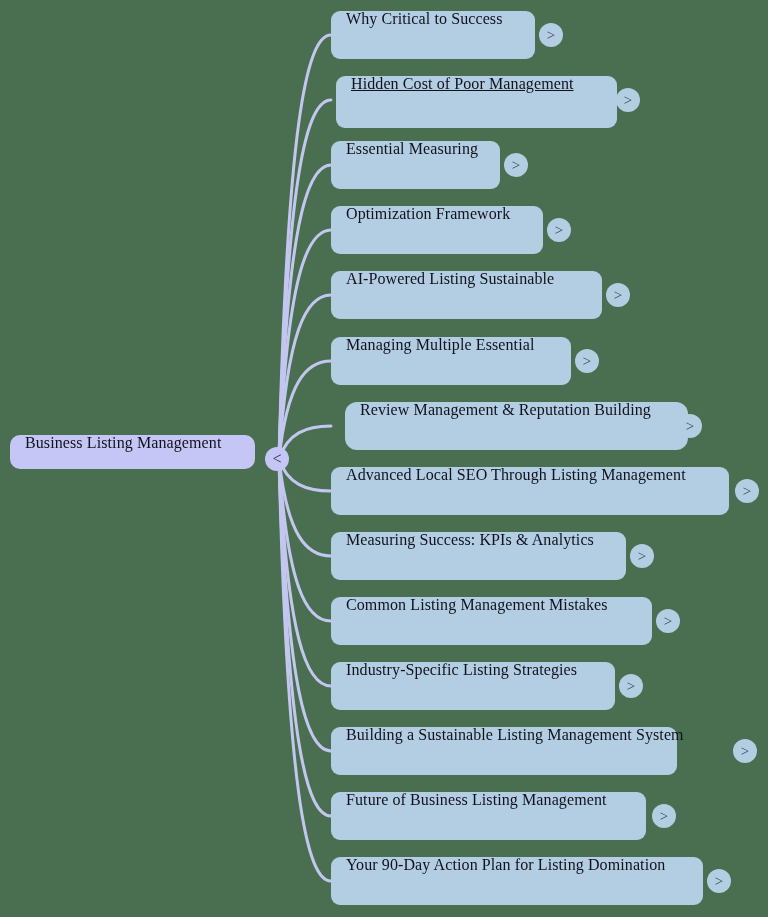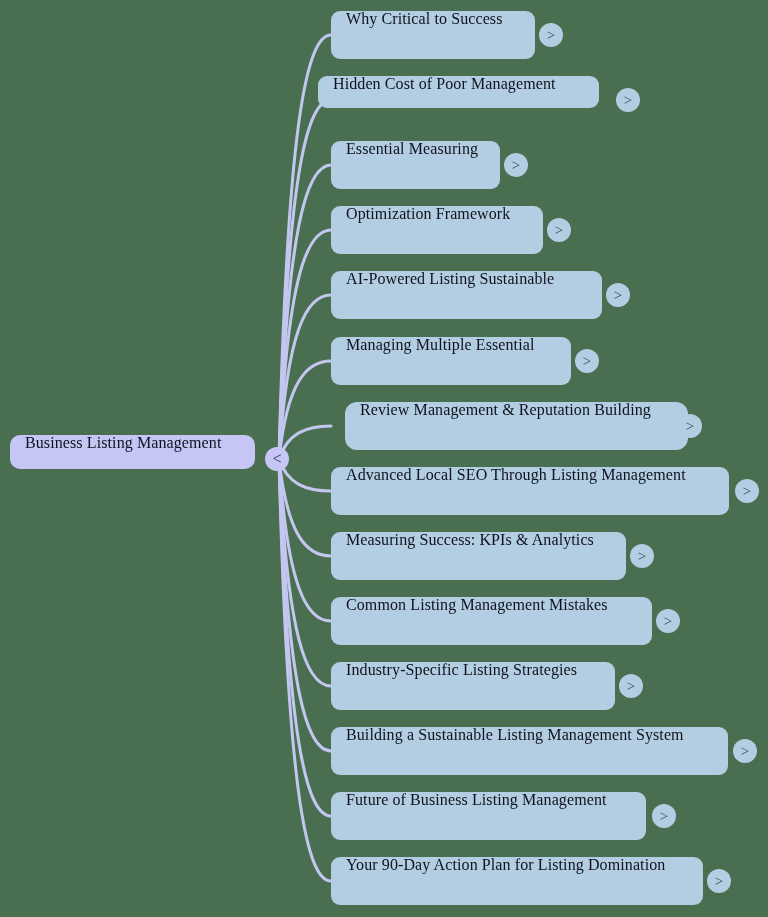--- a/index.html
+++ b/index.html
@@ -89,21 +89,21 @@
 
   <div id="nodes">
       <div class="node node-root" style="left: 10px; top: 435px; width: 245px; height: 34px;">
         <span>Business Listing Management</span>
       </div>
       <div class="marker marker-collapse" style="left: 265px; top: 447px;">&lt;</div>
       <div class="node node-child" style="left: 331px; top: 11px; width: 204px; height: 48px;">
         <span>Why Critical to Success</span>
       </div>
       <div class="marker marker-expand" style="left: 539px; top: 23px;">&gt;</div>
-      <div class="node node-child" style="left: 318px; top: 76px; width: 281px; height: 32px;">
+      <div class="node node-child" style="left: 336px; top: 76px; width: 281px; height: 52px; text-decoration: underline;">
         <span>Hidden Cost of Poor Management</span>
       </div>
       <div class="marker marker-expand" style="left: 616px; top: 88px;">&gt;</div>
       <div class="node node-child" style="left: 331px; top: 141px; width: 169px; height: 48px;">
         <span>Essential Measuring</span>
       </div>
       <div class="marker marker-expand" style="left: 504px; top: 153px;">&gt;</div>
       <div class="node node-child" style="left: 331px; top: 206px; width: 212px; height: 48px;">
         <span>Optimization Framework</span>
       </div>
@@ -129,21 +129,21 @@
       </div>
       <div class="marker marker-expand" style="left: 630px; top: 544px;">&gt;</div>
       <div class="node node-child" style="left: 331px; top: 597px; width: 321px; height: 48px;">
         <span>Common Listing Management Mistakes</span>
       </div>
       <div class="marker marker-expand" style="left: 656px; top: 609px;">&gt;</div>
       <div class="node node-child" style="left: 331px; top: 662px; width: 284px; height: 48px;">
         <span>Industry-Specific Listing Strategies</span>
       </div>
       <div class="marker marker-expand" style="left: 619px; top: 674px;">&gt;</div>
-      <div class="node node-child" style="left: 331px; top: 727px; width: 397px; height: 48px;">
+      <div class="node node-child" style="left: 331px; top: 727px; width: 346px; height: 48px;">
         <span>Building a Sustainable Listing Management System</span>
       </div>
       <div class="marker marker-expand" style="left: 733px; top: 739px;">&gt;</div>
       <div class="node node-child" style="left: 331px; top: 792px; width: 315px; height: 48px;">
         <span>Future of Business Listing Management</span>
       </div>
       <div class="marker marker-expand" style="left: 652px; top: 804px;">&gt;</div>
       <div class="node node-child" style="left: 331px; top: 857px; width: 372px; height: 48px;">
         <span>Your 90-Day Action Plan for Listing Domination</span>
       </div>

